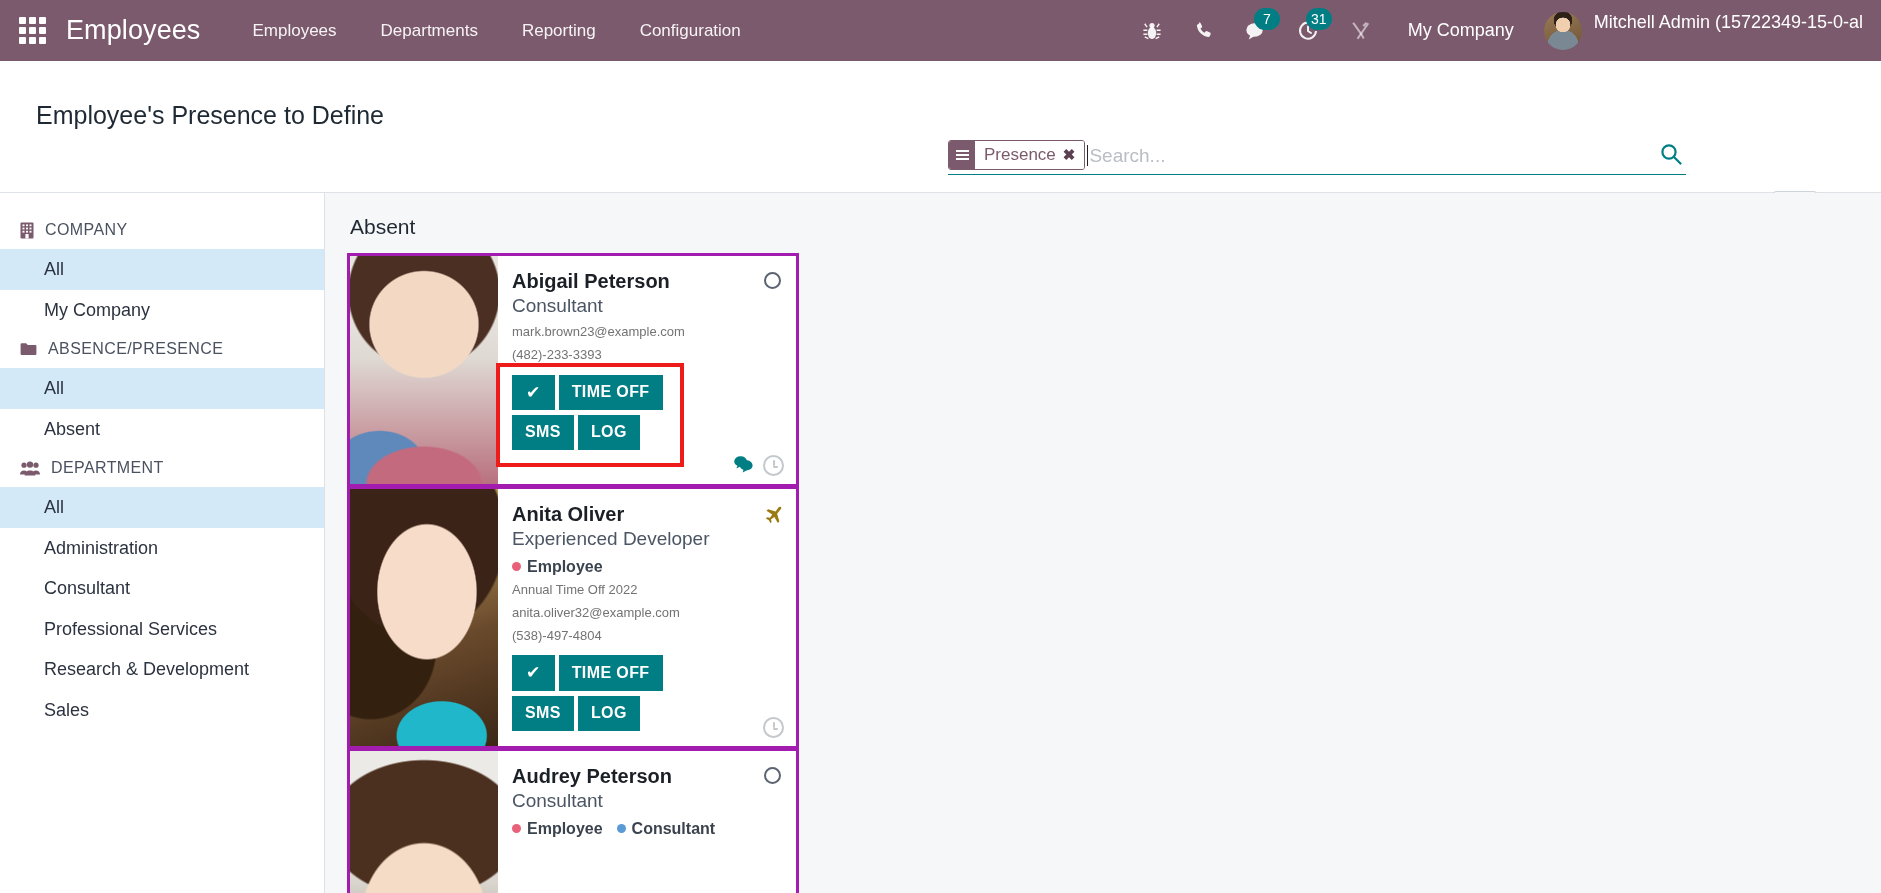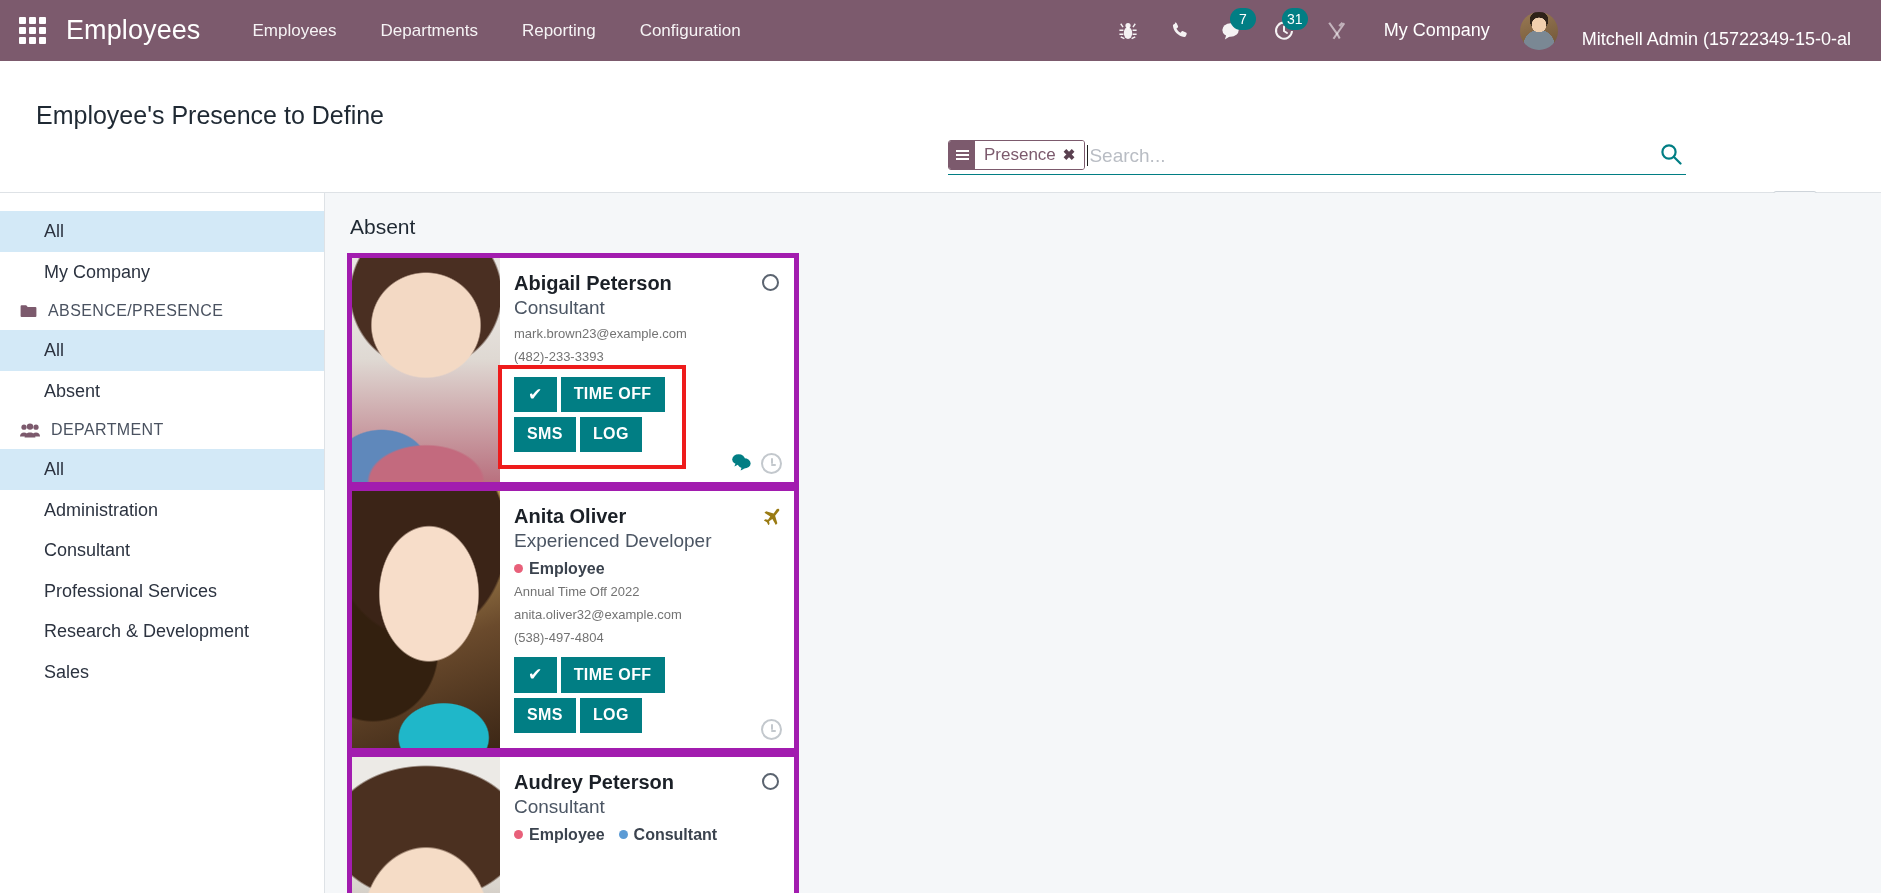--- a/index.html
+++ b/index.html
@@ -10,21 +10,21 @@
     background: #ffffff;
     color: #374151;
   }
 
   
   .navbar {
     height: 61px;
     background: #7c5a6d;
     display: flex;
     align-items: center;
-    padding: 0 16px 0 10px;
+    padding: 0 4px 0 10px;
     color: #fff;
     position: relative;
   }
   .apps-grid {
     width: 44px; height: 44px;
     display: grid;
     grid-template-columns: repeat(3, 7px);
     grid-template-rows: repeat(3, 7px);
     gap: 3px;
     justify-content: center;
@@ -82,22 +82,22 @@
     line-height: 1;
   }
   .company-name {
     font-size: 18px;
     padding: 0 22px;
     white-space: nowrap;
     color: #fff;
     cursor: pointer;
   }
   .user-menu {
-    display: flex; align-items: flex-end;
-    gap: 24px;
+    display: flex; align-items: flex-start;
+    gap: 12px;
     padding: 0 14px 0 8px;
     cursor: pointer;
     white-space: nowrap;
     overflow: hidden;
   }
   .avatar {
     width: 38px; height: 38px;
     border-radius: 50%;
     flex: 0 0 38px;
     background:
@@ -296,21 +296,21 @@
   }
   .kanban-col-title {
     font-size: 21px;
     color: #1f2933;
     padding: 4px 0 14px 3px;
     font-weight: 400;
   }
   .kanban-cards { width: 452px; }
   .kcard {
     background: #fff;
-    border: 5px solid #a21caf;
+    border: 3px solid #a21caf;
     display: flex;
     min-height: 234px;
     position: relative;
     margin-bottom: -1px;
   }
   .kcard-photo {
     width: 148px;
     flex: 0 0 148px;
     background-size: cover;
     background-position: center top;
@@ -588,20 +588,40 @@
         </span>
       </div>
     </div>
   </div>
 </div>
 
 <div class="page-body">
 
   <div class="sidebar">
 
+    <div class="side-section-title">
+      <span class="sec-ico">
+        <svg width="14" height="17" viewBox="0 0 14 17" fill="currentColor" aria-hidden="true">
+          <rect x="0.5" y="0.5" width="13" height="16" rx="1"></rect>
+          <g fill="#fff">
+            <rect x="2.5" y="2.4" width="2" height="1.8"></rect>
+              <rect x="6" y="2.4" width="2" height="1.8"></rect>
+              <rect x="9.5" y="2.4" width="2" height="1.8"></rect>
+            <rect x="2.5" y="5.6" width="2" height="1.8"></rect>
+              <rect x="6" y="5.6" width="2" height="1.8"></rect>
+              <rect x="9.5" y="5.6" width="2" height="1.8"></rect>
+            <rect x="2.5" y="8.8" width="2" height="1.8"></rect>
+              <rect x="6" y="8.8" width="2" height="1.8"></rect>
+              <rect x="9.5" y="8.8" width="2" height="1.8"></rect>
+            <rect x="5.4" y="12" width="3.2" height="4.5"></rect>
+          </g>
+        </svg>
+      </span>
+      <span>COMPANY</span>
+    </div>
     <div class="side-item active">All</div>
     <div class="side-item">My Company</div>
 
     <div class="side-section-title">
       <span class="sec-ico">
         <svg width="17" height="14" viewBox="0 0 17 14" fill="currentColor" aria-hidden="true">
           <path d="M0.6 2.2a1 1 0 0 1 1-1h4.6l1.5 1.7h7.7a1 1 0 0 1 1 1v8a1 1 0 0 1-1 1H1.6a1 1 0 0 1-1-1z"></path>
         </svg>
       </span>
       <span>ABSENCE/PRESENCE</span>

